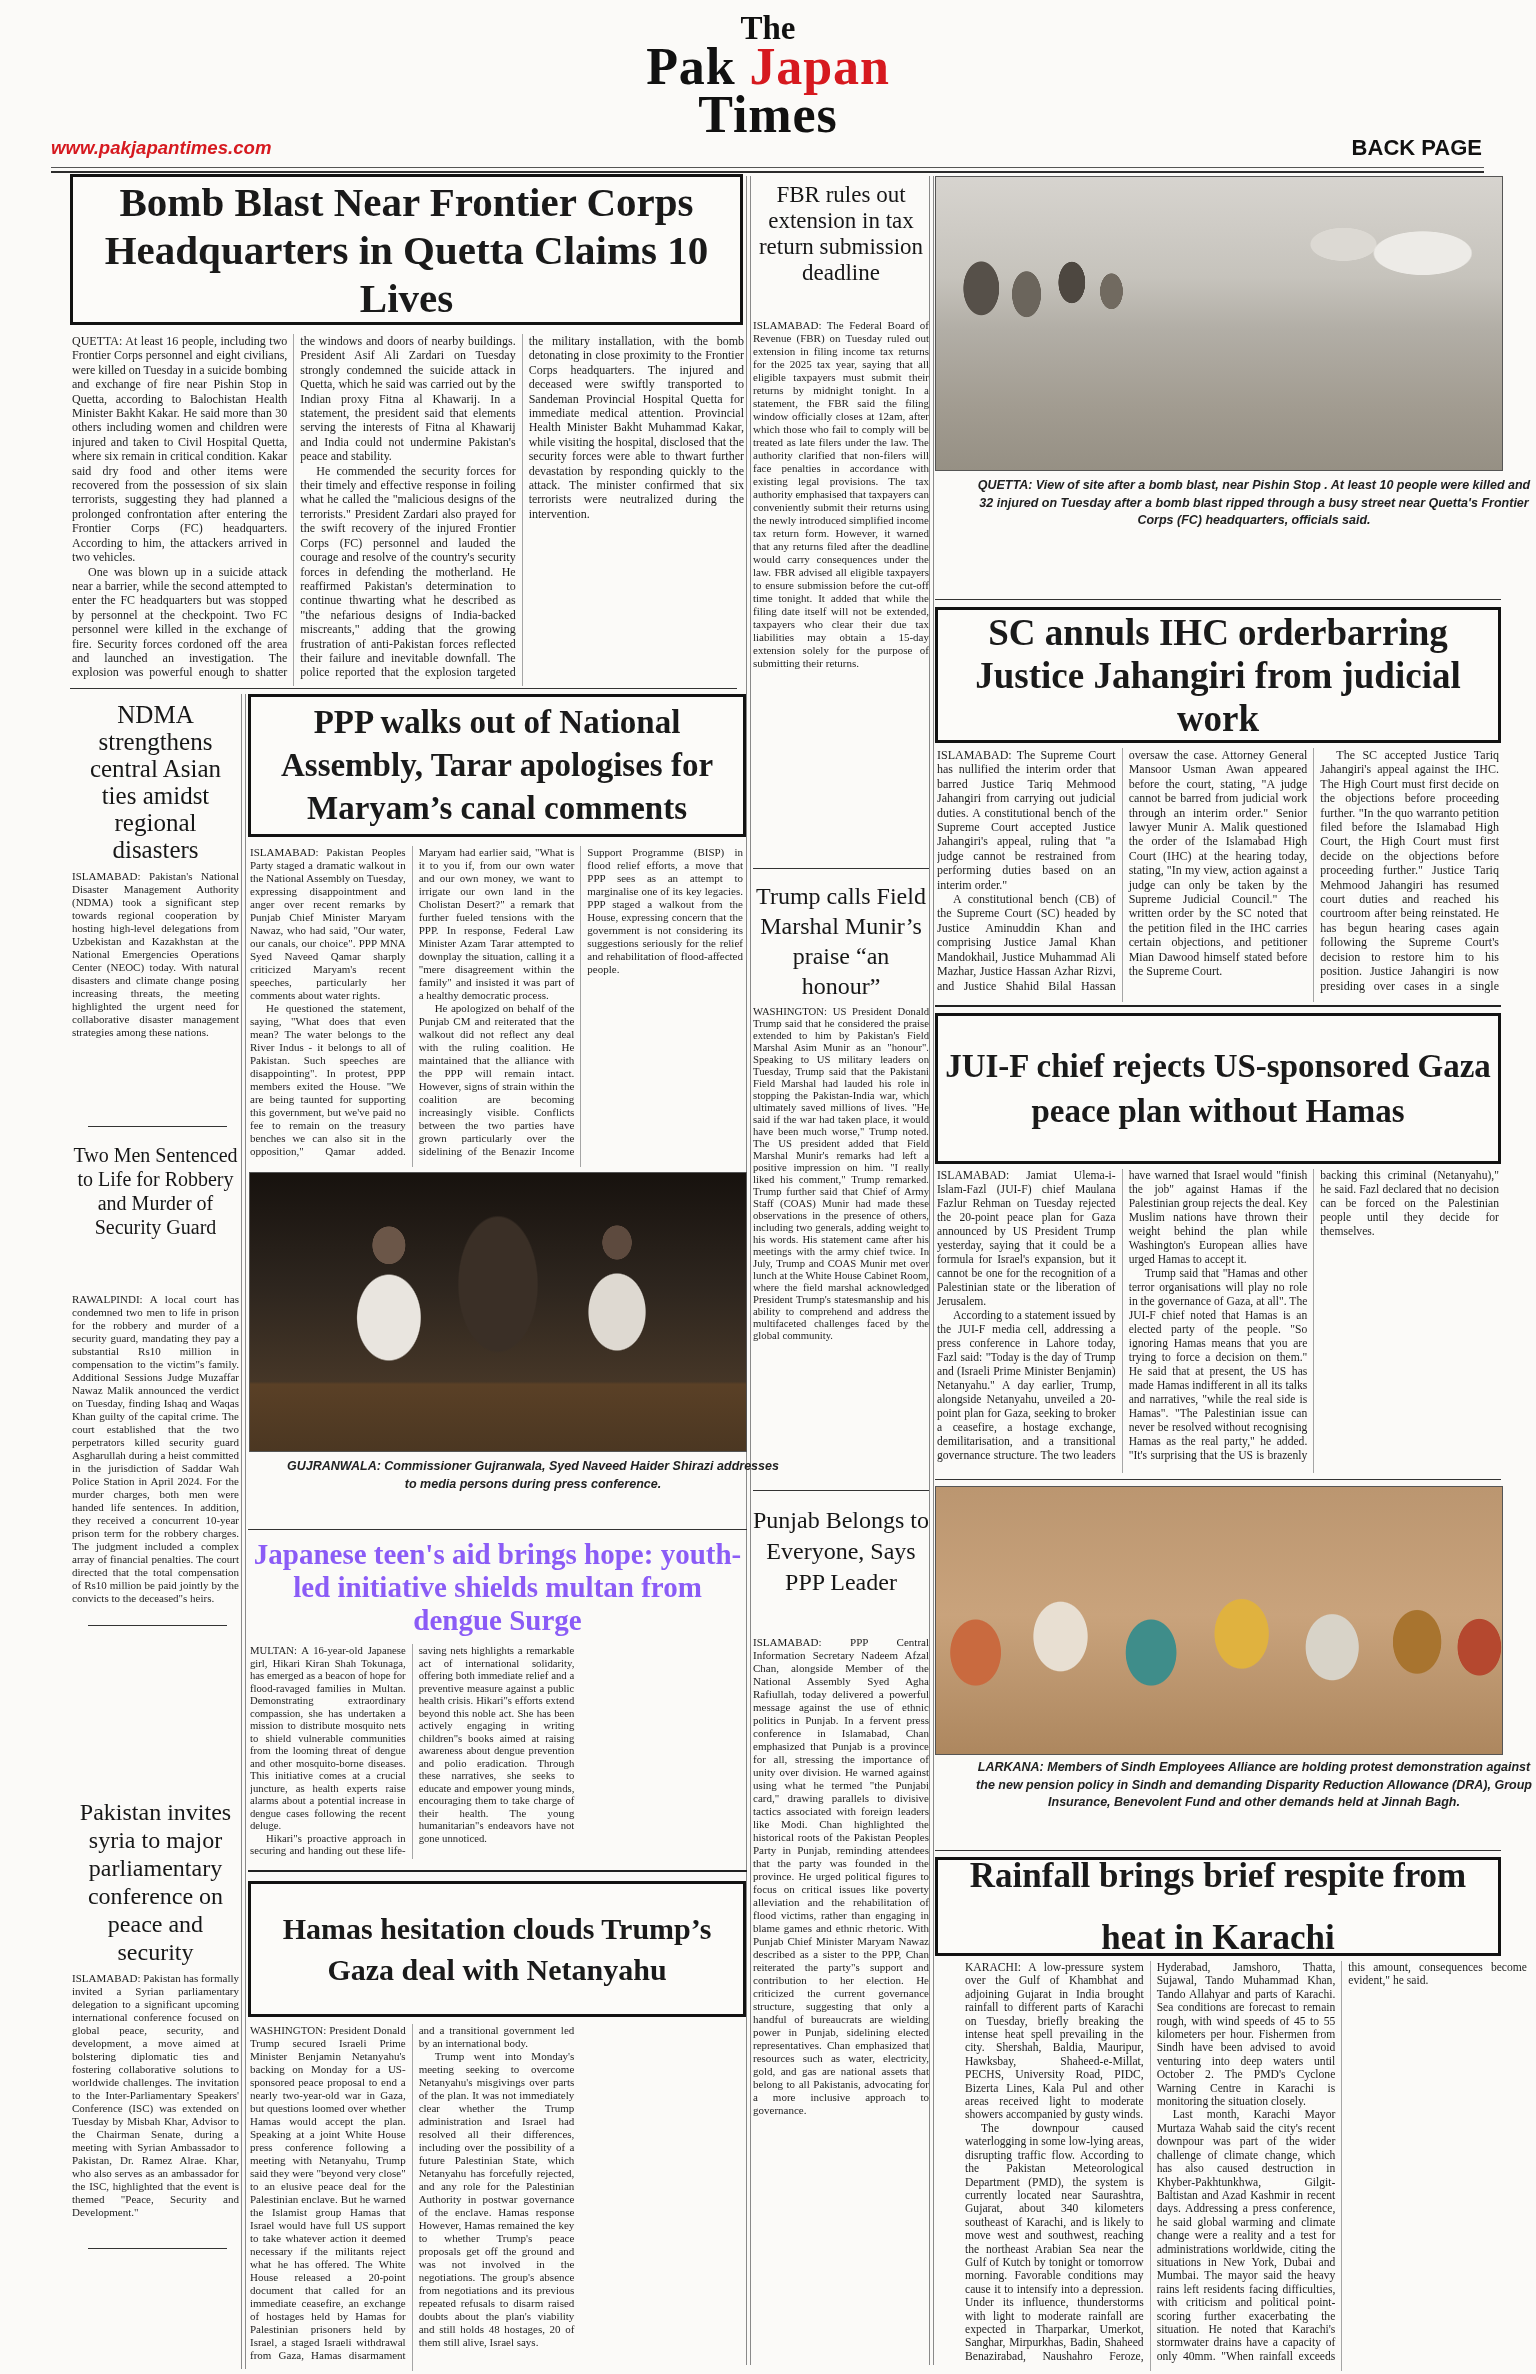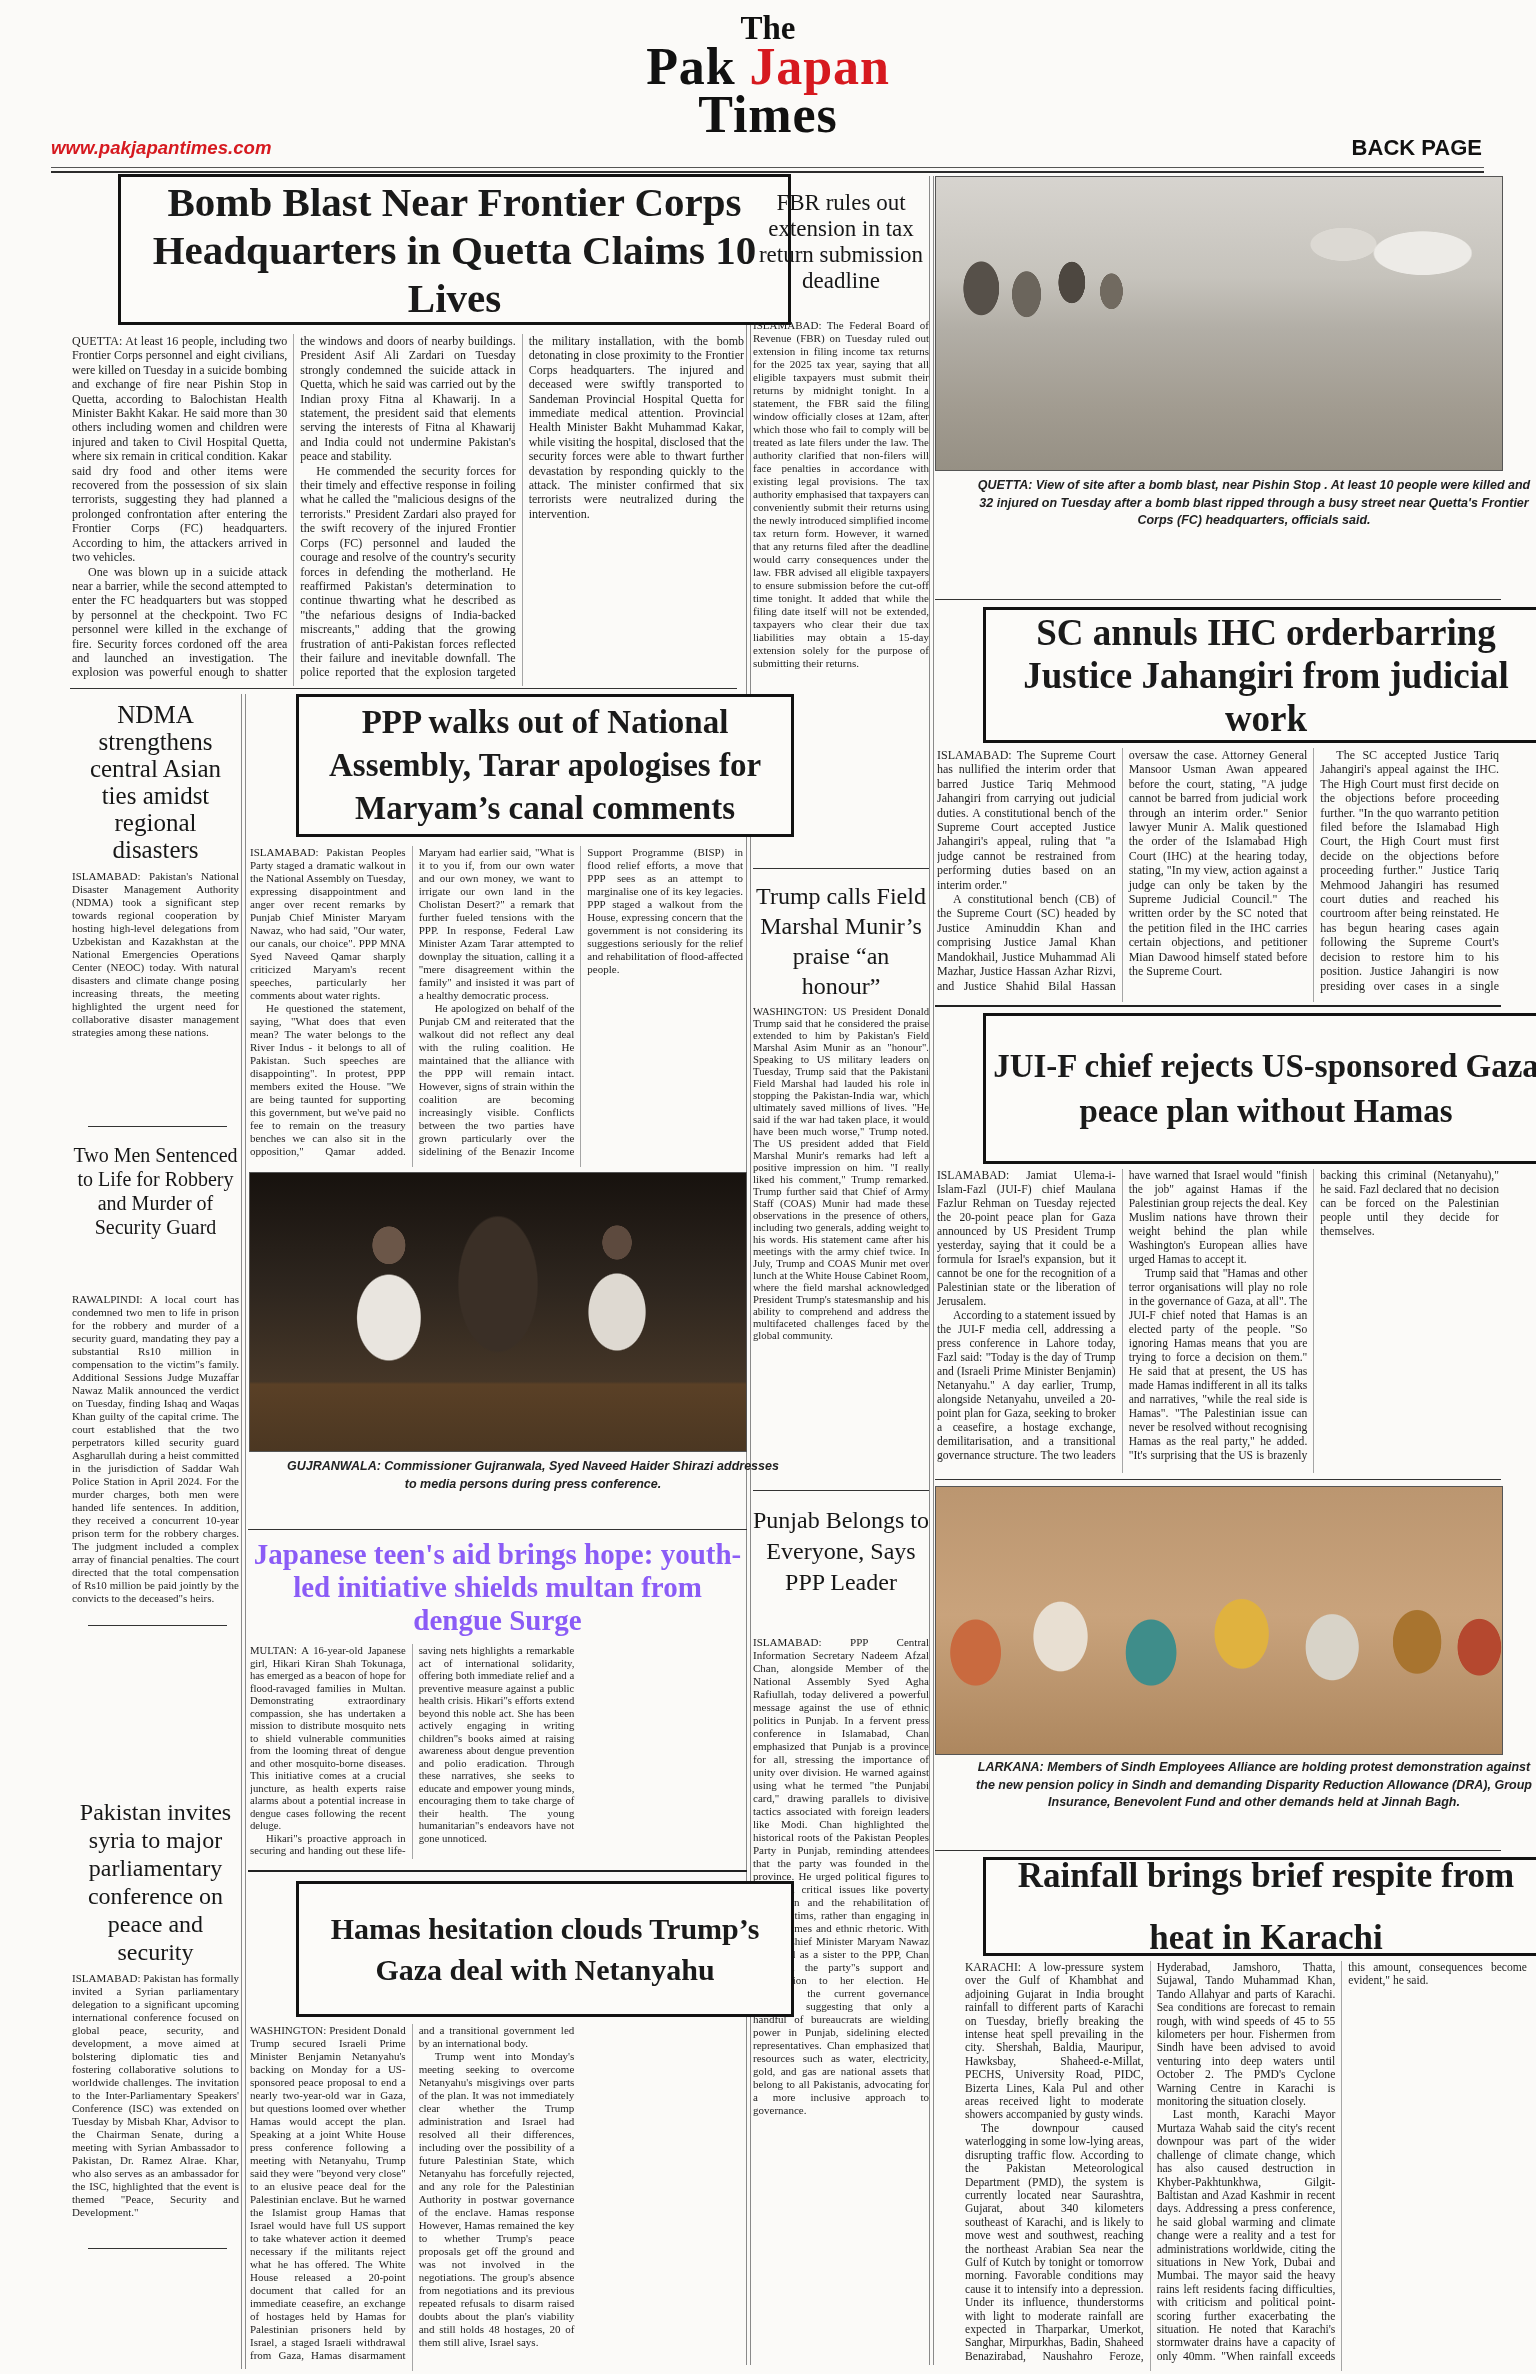--- a/index.html
+++ b/index.html
@@ -13,21 +13,21 @@
   .red{color:#d6191f;}
   .hdr-url{left:51px;top:137px;font:700 italic 18.6px/22px "Liberation Sans",sans-serif;color:#d6191f;}
   .hdr-date{left:0;top:139px;width:100%;text-align:center;font:700 italic 20.4px/24px "Liberation Sans",sans-serif;color:#111;}
   .hdr-page{right:54px;top:135px;font:700 22px/26px "Liberation Sans",sans-serif;color:#111;}
   .hdr-rule{left:51px;top:167px;width:1433px;height:2.8px;border-top:0.9px solid #555;border-bottom:2.8px solid #2c2c2c;}
   
   .vrule{width:2.8px;border-left:0.9px solid #8a8a8a;border-right:0.9px solid #8a8a8a;}
   .hrule2{height:0;border-top:1.9px solid #333;}
   .hrule3{height:0;border-top:2.8px solid #222;}
   
-  .hbox{border:3.7px solid #121212;background:#fcfbf9;display:flex;align-items:center;justify-content:center;text-align:center;font-weight:700;margin-left:48px;}
+  .hbox{border:3.7px solid #121212;background:#fcfbf9;display:flex;align-items:center;justify-content:center;text-align:center;font-weight:700;}
   .plainhead{text-align:center;font-weight:400;color:#171717;}
   .boldhead{text-align:center;font-weight:700;color:#8b5cf6;}
   
   .body{ text-align:justify;overflow:hidden;color:#1c1c1c;}
   .body p{margin:0;}
   .body p + p{text-indent:16px;}
   .cols3{column-count:3;column-gap:13px;column-rule:0.9px solid #a5a5a5;column-fill:auto;}
   
   .caption{font:700 italic 12.5px/17.6px "Liberation Sans",sans-serif;color:#222;text-align:center;overflow:hidden;padding-left:36px;}
   
@@ -53,21 +53,21 @@
      radial-gradient(46px 59px at 22% 56%, #e8dfd2 58%, transparent 60%),
      radial-gradient(43px 56px at 38% 62%, #3f8d8a 58%, transparent 60%),
      radial-gradient(46px 59px at 54% 55%, #e0b23f 58%, transparent 60%),
      radial-gradient(45px 56px at 70% 60%, #d8d3c8 58%, transparent 60%),
      radial-gradient(41px 54px at 85% 58%, #a8742f 58%, transparent 60%),
      radial-gradient(37px 48px at 96% 60%, #b5482f 58%, transparent 60%),
      linear-gradient(180deg,#bb9670 0%,#c9a37c 48%,#ad875f 100%);}
   
   #bombBox{left:70px;top:174px;width:667px;height:145px;font-size:41px;line-height:48px;}
   #bombBody{left:72px;top:334px;width:672px;height:352px;font-size:12px;line-height:14.4px;}
-  #fbrHead{left:753px;top:190px;width:176px;font-size:23px;line-height:26px;}
+  #fbrHead{left:753px;top:182px;width:176px;font-size:23px;line-height:26px;}
   #fbrBody{left:753px;top:319px;width:176px;height:542px;font-size:11px;line-height:13px;}
   #quettaPhoto{left:935px;top:176px;width:566px;height:293px;}
   #quettaCap{left:935px;top:477px;width:566px;height:115px;}
   #scBox{left:935px;top:607px;width:560px;height:130px;font-size:37px;line-height:43px;}
   #scBody{left:937px;top:748px;width:562px;height:254px;font-size:12px;line-height:14.4px;}
   #ndmaHead{left:72px;top:701px;width:167px;font-size:25px;line-height:27px;}
   #ndmaBody{left:72px;top:870px;width:167px;height:250px;font-size:11px;line-height:13px;}
   #pppBox{left:248px;top:694px;width:492px;height:137px;font-size:33px;line-height:43px;}
   #pppBody{left:250px;top:846px;width:493px;height:321px;font-size:11px;line-height:13px;}
   #trumpHead{left:753px;top:881px;width:176px;font-size:24px;line-height:30px;}

